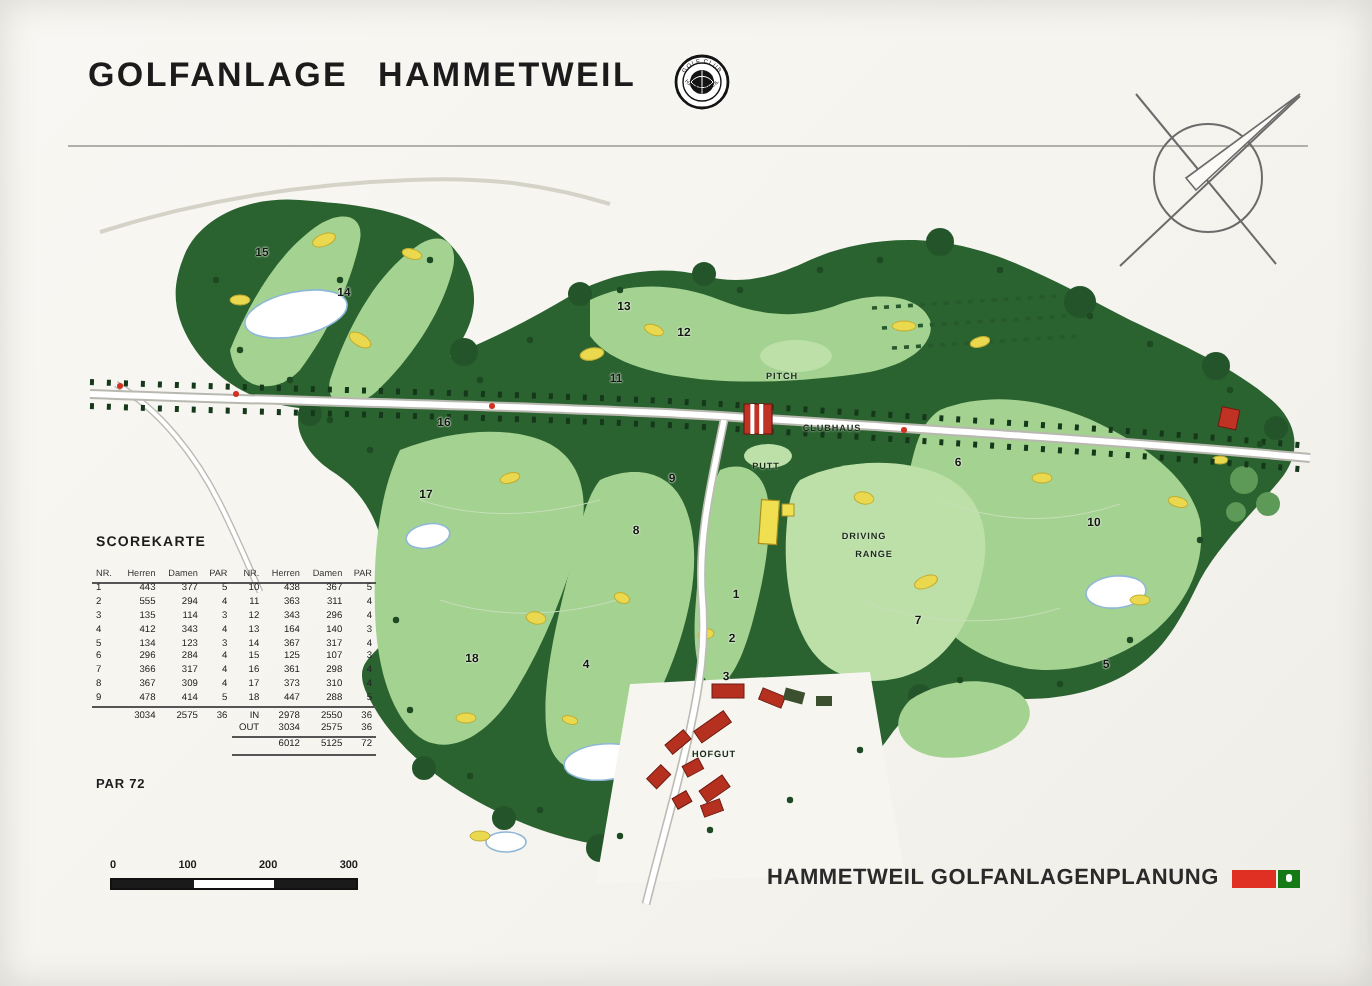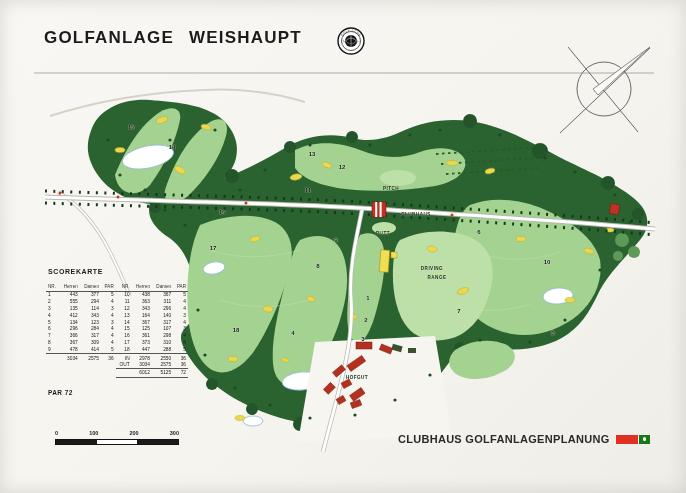--- a/index.html
+++ b/index.html
@@ -273,21 +273,21 @@
       <span class="hole-num" style="left: 308px; top: 190px;">11</span>
       <span class="hole-num" style="left: 342px; top: 167px;">12</span>
       <span class="hole-num" style="left: 312px; top: 154px;">13</span>
       <span class="hole-num" style="left: 172px; top: 147px;">14</span>
       <span class="hole-num" style="left: 131px; top: 127px;">15</span>
       <span class="hole-num" style="left: 222px; top: 212px;">16</span>
       <span class="hole-num" style="left: 213px; top: 248px;">17</span>
       <span class="hole-num" style="left: 236px; top: 330px;">18</span>
     </div>
 
-  <div class="title">GOLFANLAGE WEISHAUPT</div>
+  <div class="title">GOLFANLAGE HAMMETWEIL</div>
 
   <div class="scorecard">
     <div class="sc-heading">SCOREKARTE</div>
     <table class="sc">
       <thead>
         <tr>
           <th>NR.</th>
           <th>Herren</th>
           <th>Damen</th>
           <th>PAR</th>
@@ -433,21 +433,21 @@
       <span>300</span>
     </div>
     <div class="sb-bar">
       <span class="seg b"></span>
       <span class="seg w"></span>
       <span class="seg b"></span>
     </div>
   </div>
 
   <div class="footer">
-    <span class="credit">CLUBHAUS GOLFANLAGENPLANUNG</span>
+    <span class="credit">HAMMETWEIL GOLFANLAGENPLANUNG</span>
     <span class="f-logo">
       <span class="f-red"></span>
       <span class="f-green">
           <i></i>
         </span>
     </span>
   </div>
 
 </div>
 

